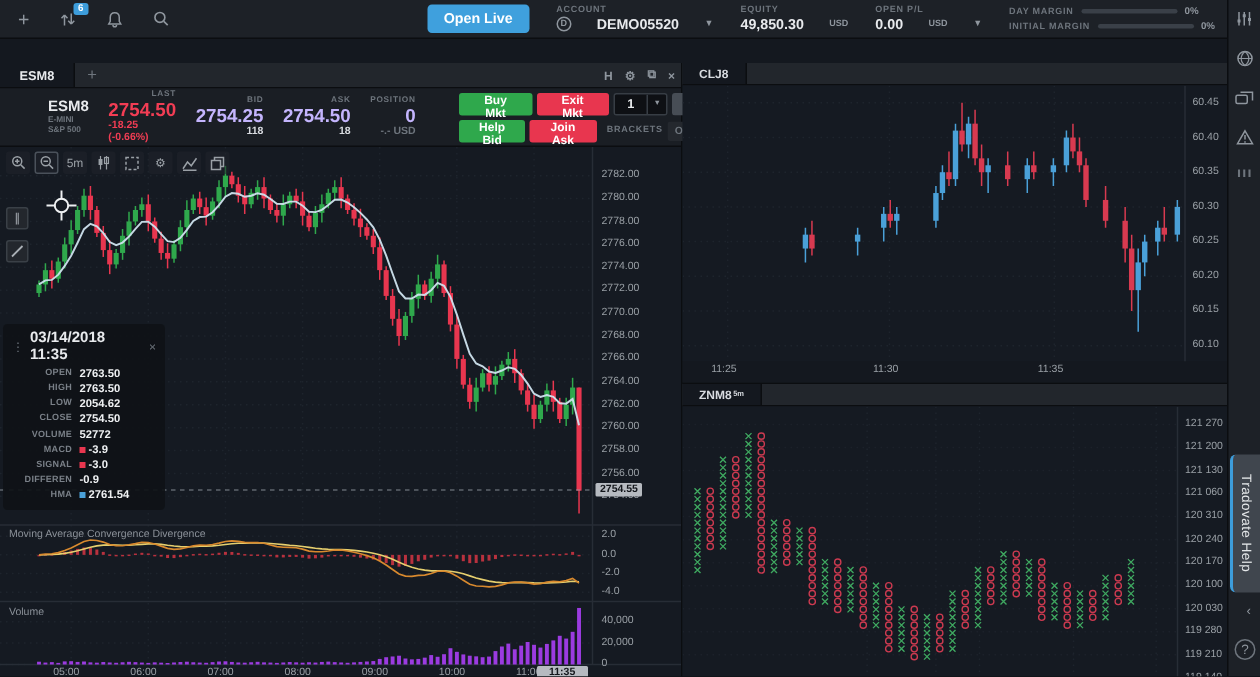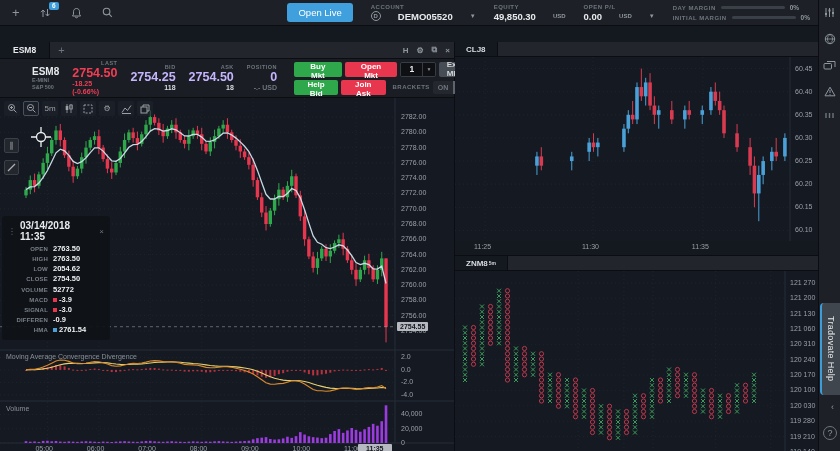--- a/index.html
+++ b/index.html
@@ -5,21 +5,21 @@
   *{box-sizing:border-box;margin:0;padding:0}
   html,body{background:#0d1014}
   body{font-family:"Liberation Sans",sans-serif;color:#c8ccd2}
   .app{position:relative;width:840px;height:451px;background:#14181f;overflow:hidden}
   
   .topbar{position:absolute;left:0;top:0;width:818px;height:26px;background:#1d2127;border-bottom:1px solid #0b0d10;display:flex;align-items:center;justify-content:space-between;padding:0 8px}
   .tb-left{display:flex;align-items:center;gap:20px;padding-left:4px}
   .tb-icon{color:#8f969e;font-size:13px;line-height:1;position:relative;cursor:pointer}
   .badge{position:absolute;top:-5px;right:-8px;background:#3d9ddb;color:#fff;font-size:6.5px;font-weight:bold;padding:1px 3px;border-radius:2px}
   .tb-right{display:flex;align-items:center;gap:18px}
-  .btn-openlive{background:#3fa0dd;color:#fff;border:none;font-family:inherit;font-size:9.5px;font-weight:normal;padding:4px 11px;border-radius:3px;cursor:pointer}
+  .btn-openlive{background:#3fa0dd;color:#fff;border:none;font-family:inherit;font-size:9.5px;font-weight:bold;padding:4px 11px;border-radius:3px;cursor:pointer}
   .tb-group{display:flex;flex-direction:column;gap:1px}
   .lbl{font-size:6px;color:#6e757d;letter-spacing:.5px;font-weight:bold}
   .tb-val{display:flex;align-items:center;gap:17px;font-size:9.5px;font-weight:bold;color:#e8eaed}
   .unit{font-size:6px;color:#8f969e;font-weight:bold}
   .chev{font-size:6px;color:#8f969e}
   .circ-d{display:inline-flex;align-items:center;justify-content:center;width:10px;height:10px;border:1px solid #8f969e;border-radius:50%;font-size:6px;color:#8f969e;font-weight:bold}
   .mg-row{display:flex;align-items:center;gap:5px}
   .mg-bar{width:64px;height:3px;background:#3a4048;border-radius:2px}
   .mg-pct{font-size:6.5px;color:#8f969e;font-weight:bold}
   
@@ -40,21 +40,21 @@
   
   .thead{height:39px;background:#1a1e24;border-bottom:1px solid #0b0d10;display:flex;align-items:center;padding:0 6px;gap:13px;flex:none}
   .q{display:flex;flex-direction:column;align-items:flex-end;line-height:1.15}
   .q .lbl{font-size:5.5px}
   .sym{font-size:10px;font-weight:bold;color:#e8eaed}
   .symname{font-size:5.5px;color:#6e757d;font-weight:bold}
   .bigv{font-size:12.5px;font-weight:bold;color:#c4b5fd}
   .red{color:#f23d54!important}
   .subv{font-size:7px;font-weight:bold;color:#d8dbe0}
   .subg{font-size:7px;color:#6e757d;font-weight:bold}
-  .orders{display:flex;flex-direction:column;gap:3px;margin-left:4px}
+  .orders{display:flex;flex-direction:column;gap:3px;margin-left:16px}
   .orow{display:flex;align-items:center;gap:3px}
   .btn{height:15px;padding:0 9px;border:none;border-radius:2px;font-family:inherit;font-size:8px;font-weight:bold;color:#fff;cursor:pointer}
   .bg{background:#2fa84c}.br{background:#e8364f}
   .qtybox{display:flex;height:15px;border:1px solid #373d44;border-radius:2px;overflow:hidden;cursor:pointer}
   .qtyv{width:22px;background:#0e1014;color:#e8eaed;font-size:8.5px;font-weight:bold;display:flex;align-items:center;justify-content:center}
   .qtyc{width:13px;background:#0e1014;border-left:1px solid #373d44;color:#8f969e;font-size:5px;display:flex;align-items:center;justify-content:center}
   .exitbox{display:flex;height:15px;border-radius:2px;overflow:hidden;cursor:pointer}
   .exitv{background:#474d55;color:#d3d7db;font-size:8px;font-weight:bold;display:flex;align-items:center;padding:0 8px}
   .exitc{background:#474d55;border-left:1px solid #5a6068;width:13px;color:#b9bec4;font-size:5px;display:flex;align-items:center;justify-content:center}
   .pill{display:flex;border-radius:2px;overflow:hidden;cursor:pointer}
@@ -196,21 +196,21 @@
           <span class="subv">18</span>
           </div>
         <div class="q">
             <span class="lbl">POSITION</span>
           <span class="bigv">0</span>
           <span class="subg">-.- USD</span>
           </div>
         <div class="orders">
           <div class="orow">
             <button class="btn bg">Buy Mkt</button>
-            <button class="btn br">Open Mkt</button>
+            <button class="btn br">Exit Mkt</button>
             <span class="qtybox">
               <span class="qtyv">1</span>
               <span class="qtyc">▼</span>
               </span>
             <span class="exitbox">
               <span class="exitv">Exit at Mkt&amp;Cxl</span>
               <span class="exitc">▼</span>
               </span>
           </div>
           <div class="orow">

